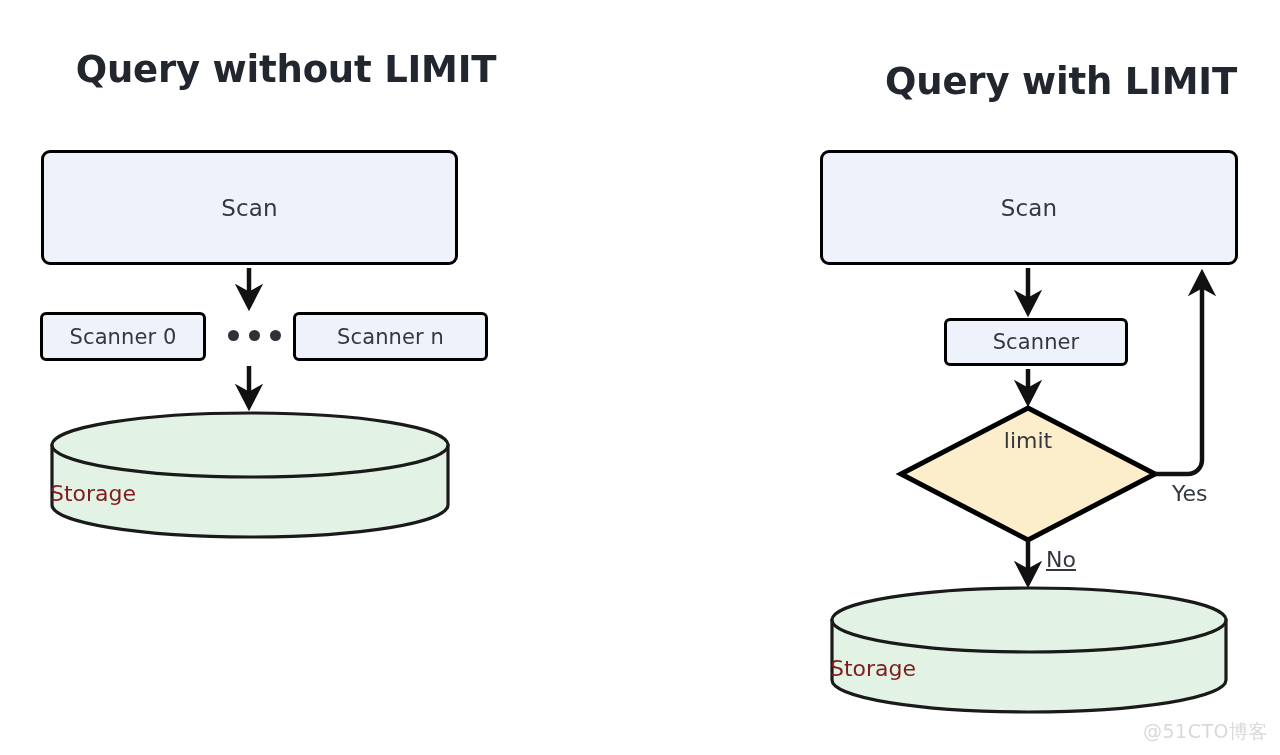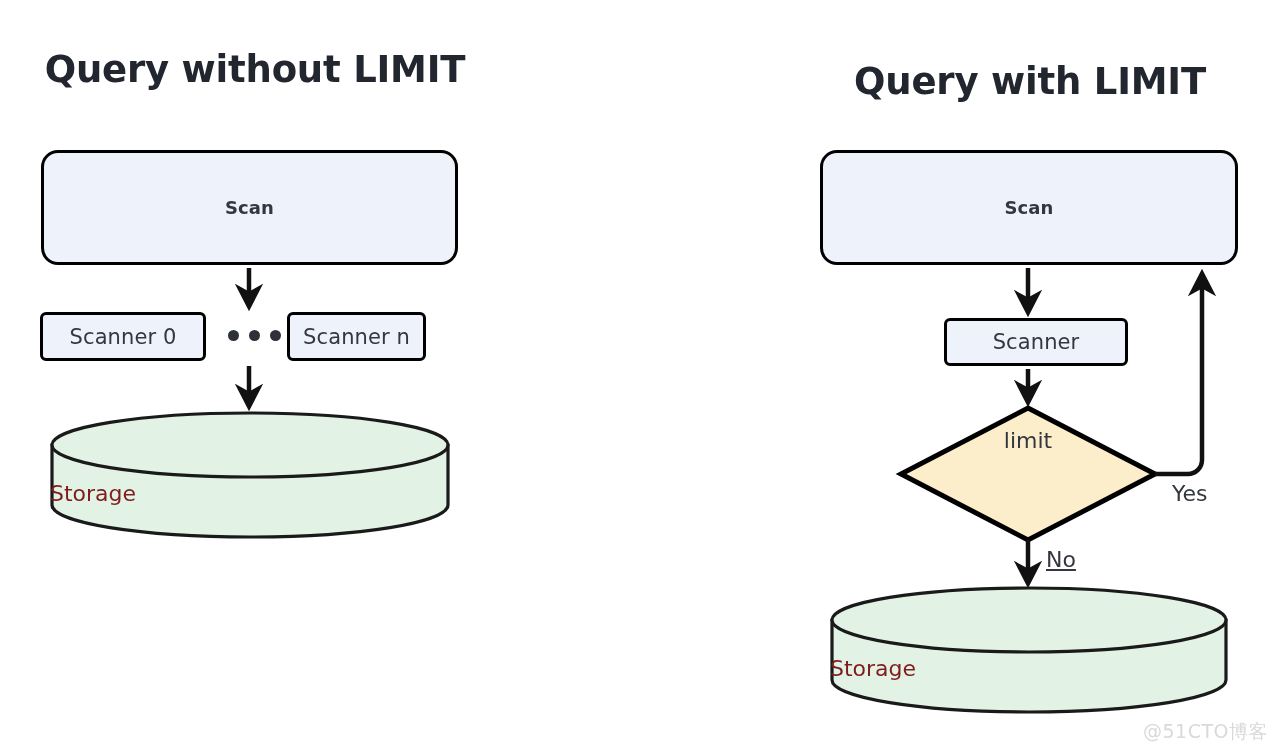--- a/index.html
+++ b/index.html
@@ -23,50 +23,50 @@
   }
   .panel-title {
     position: absolute;
     font-family: "DejaVu Sans", "Liberation Sans", sans-serif;
     font-weight: bold;
     font-size: 37px;
     letter-spacing: -0.2px;
     color: #22262e;
     white-space: nowrap;
     text-align: center;
+    padding-left: 31px;
   }
   #title-left  { left: 0px;   top: 48px; width: 510px; }
   #title-right { left: 780px; top: 60px; width: 500px; }
 
   .node {
     position: absolute;
     box-sizing: border-box;
     border: 3.5px solid #000000;
     background: #eef2fb;
     display: flex;
     align-items: center;
     justify-content: center;
     font-size: 22px;
     color: #33373f;
     letter-spacing: 0.1px;
   }
   .node.scan {
-    border-radius: 17px;
-    font-size: 18px;
-    font-weight: bold;
+    border-radius: 9px;
+    font-size: 23px;
   }
   .node.scanner {
     border-radius: 6px;
     font-size: 21px;
   }
 
   
   #scan-left     { left: 41px;  top: 150px; width: 417px; height: 115px; }
   #scanner-0     { left: 40px;  top: 312px; width: 166px; height: 49px; }
-  #scanner-n     { left: 287px; top: 312px; width: 139px; height: 49px; }
+  #scanner-n     { left: 293px; top: 312px; width: 195px; height: 49px; }
 
   
   #scan-right    { left: 820px; top: 150px; width: 418px; height: 115px; }
   #scanner-right { left: 944px; top: 318px; width: 184px; height: 48px; }
 
   .ellipsis {
     position: absolute;
     display: flex;
     gap: 10px;
     align-items: center;

